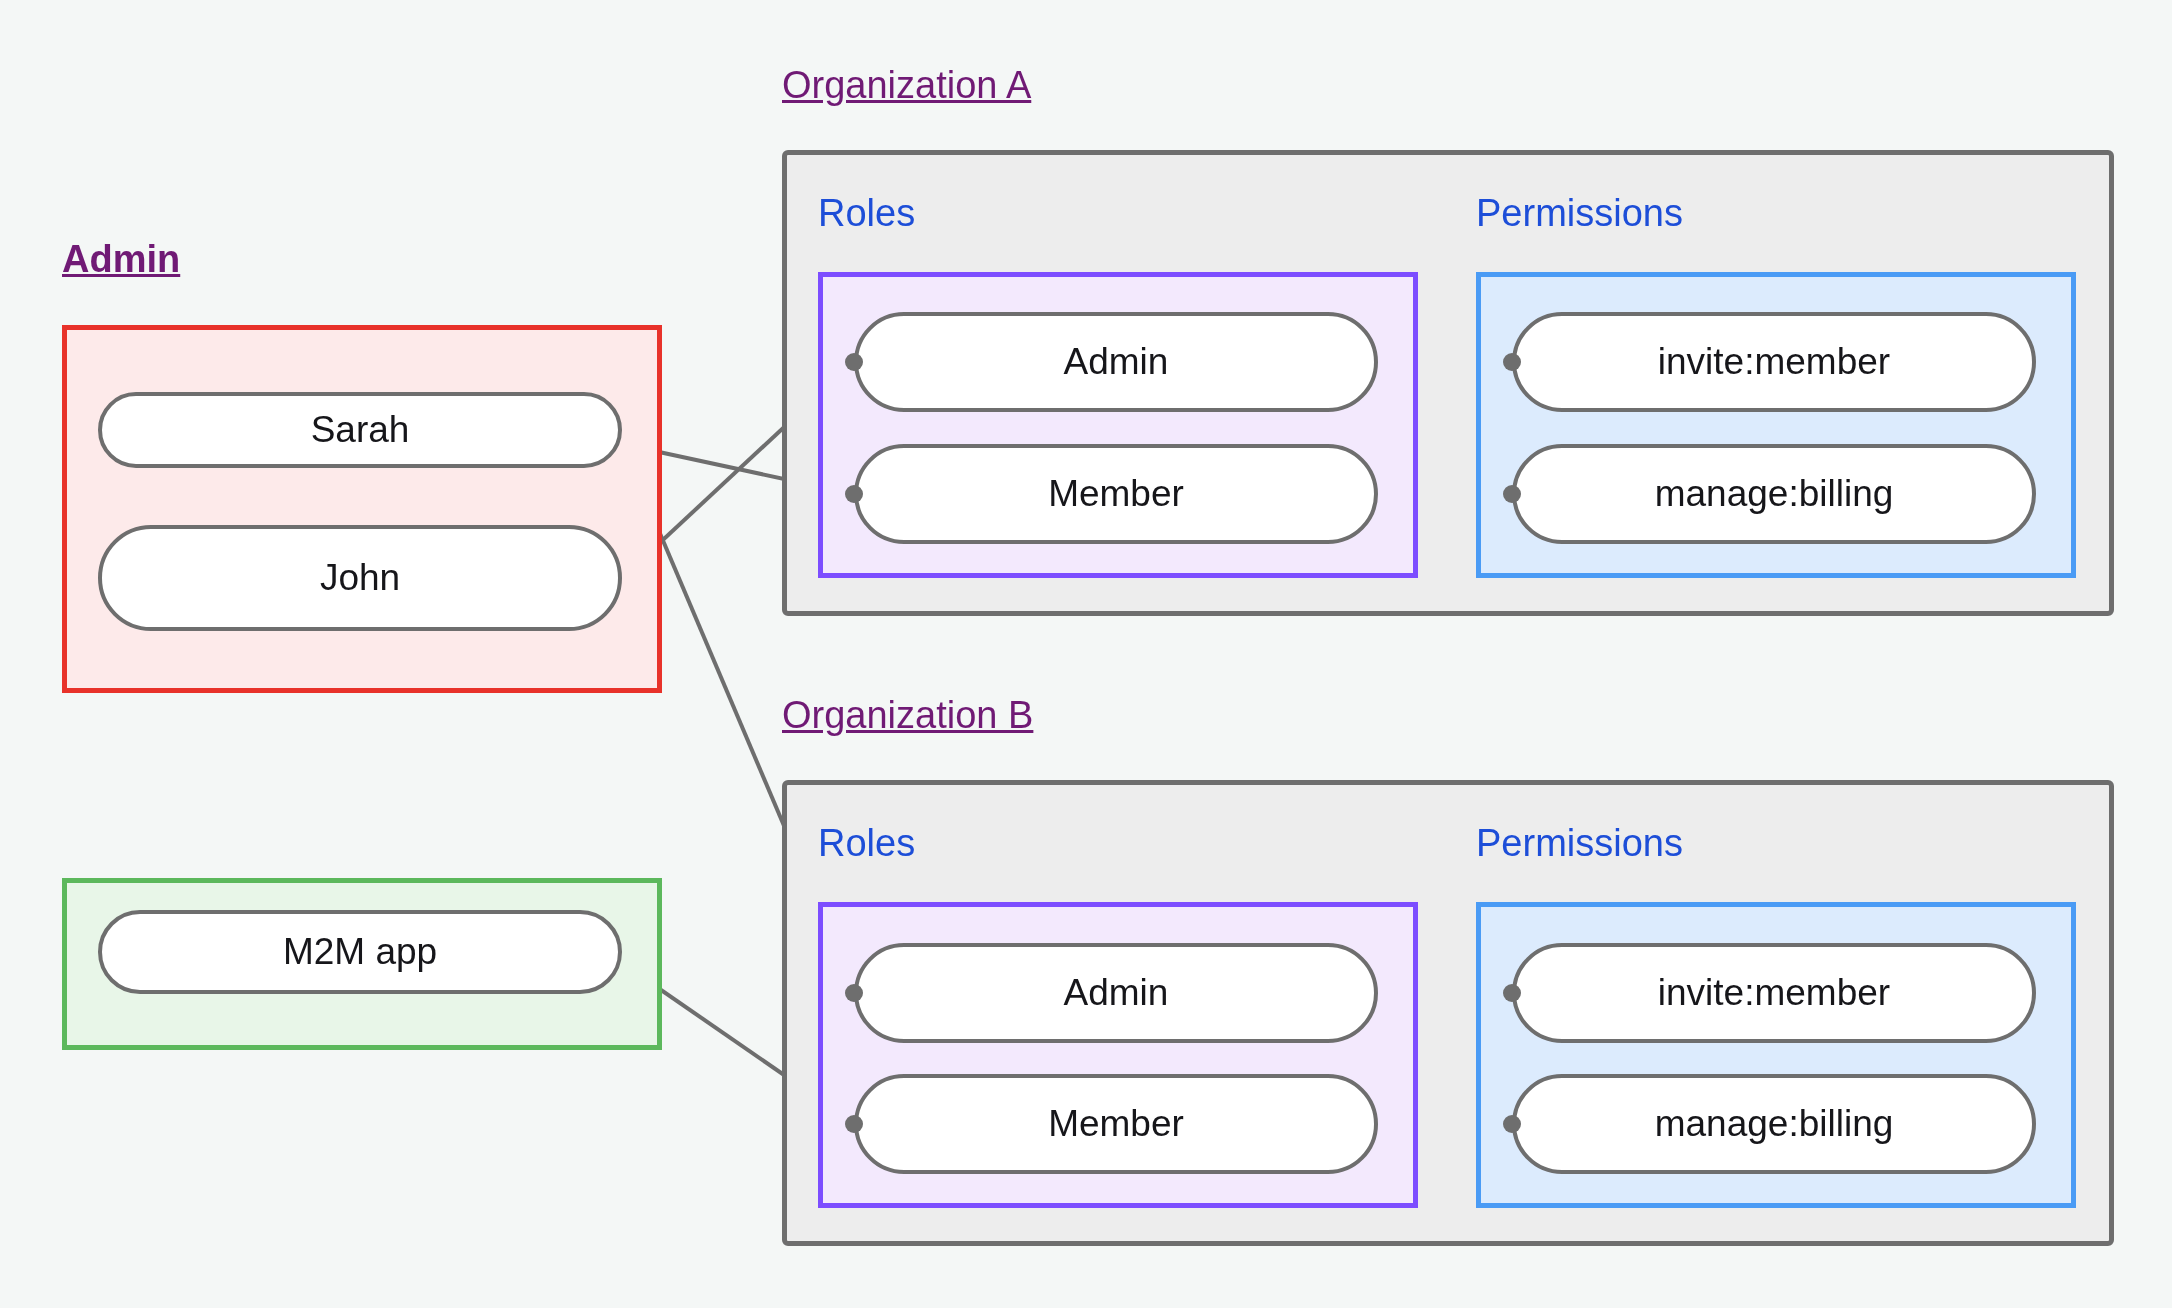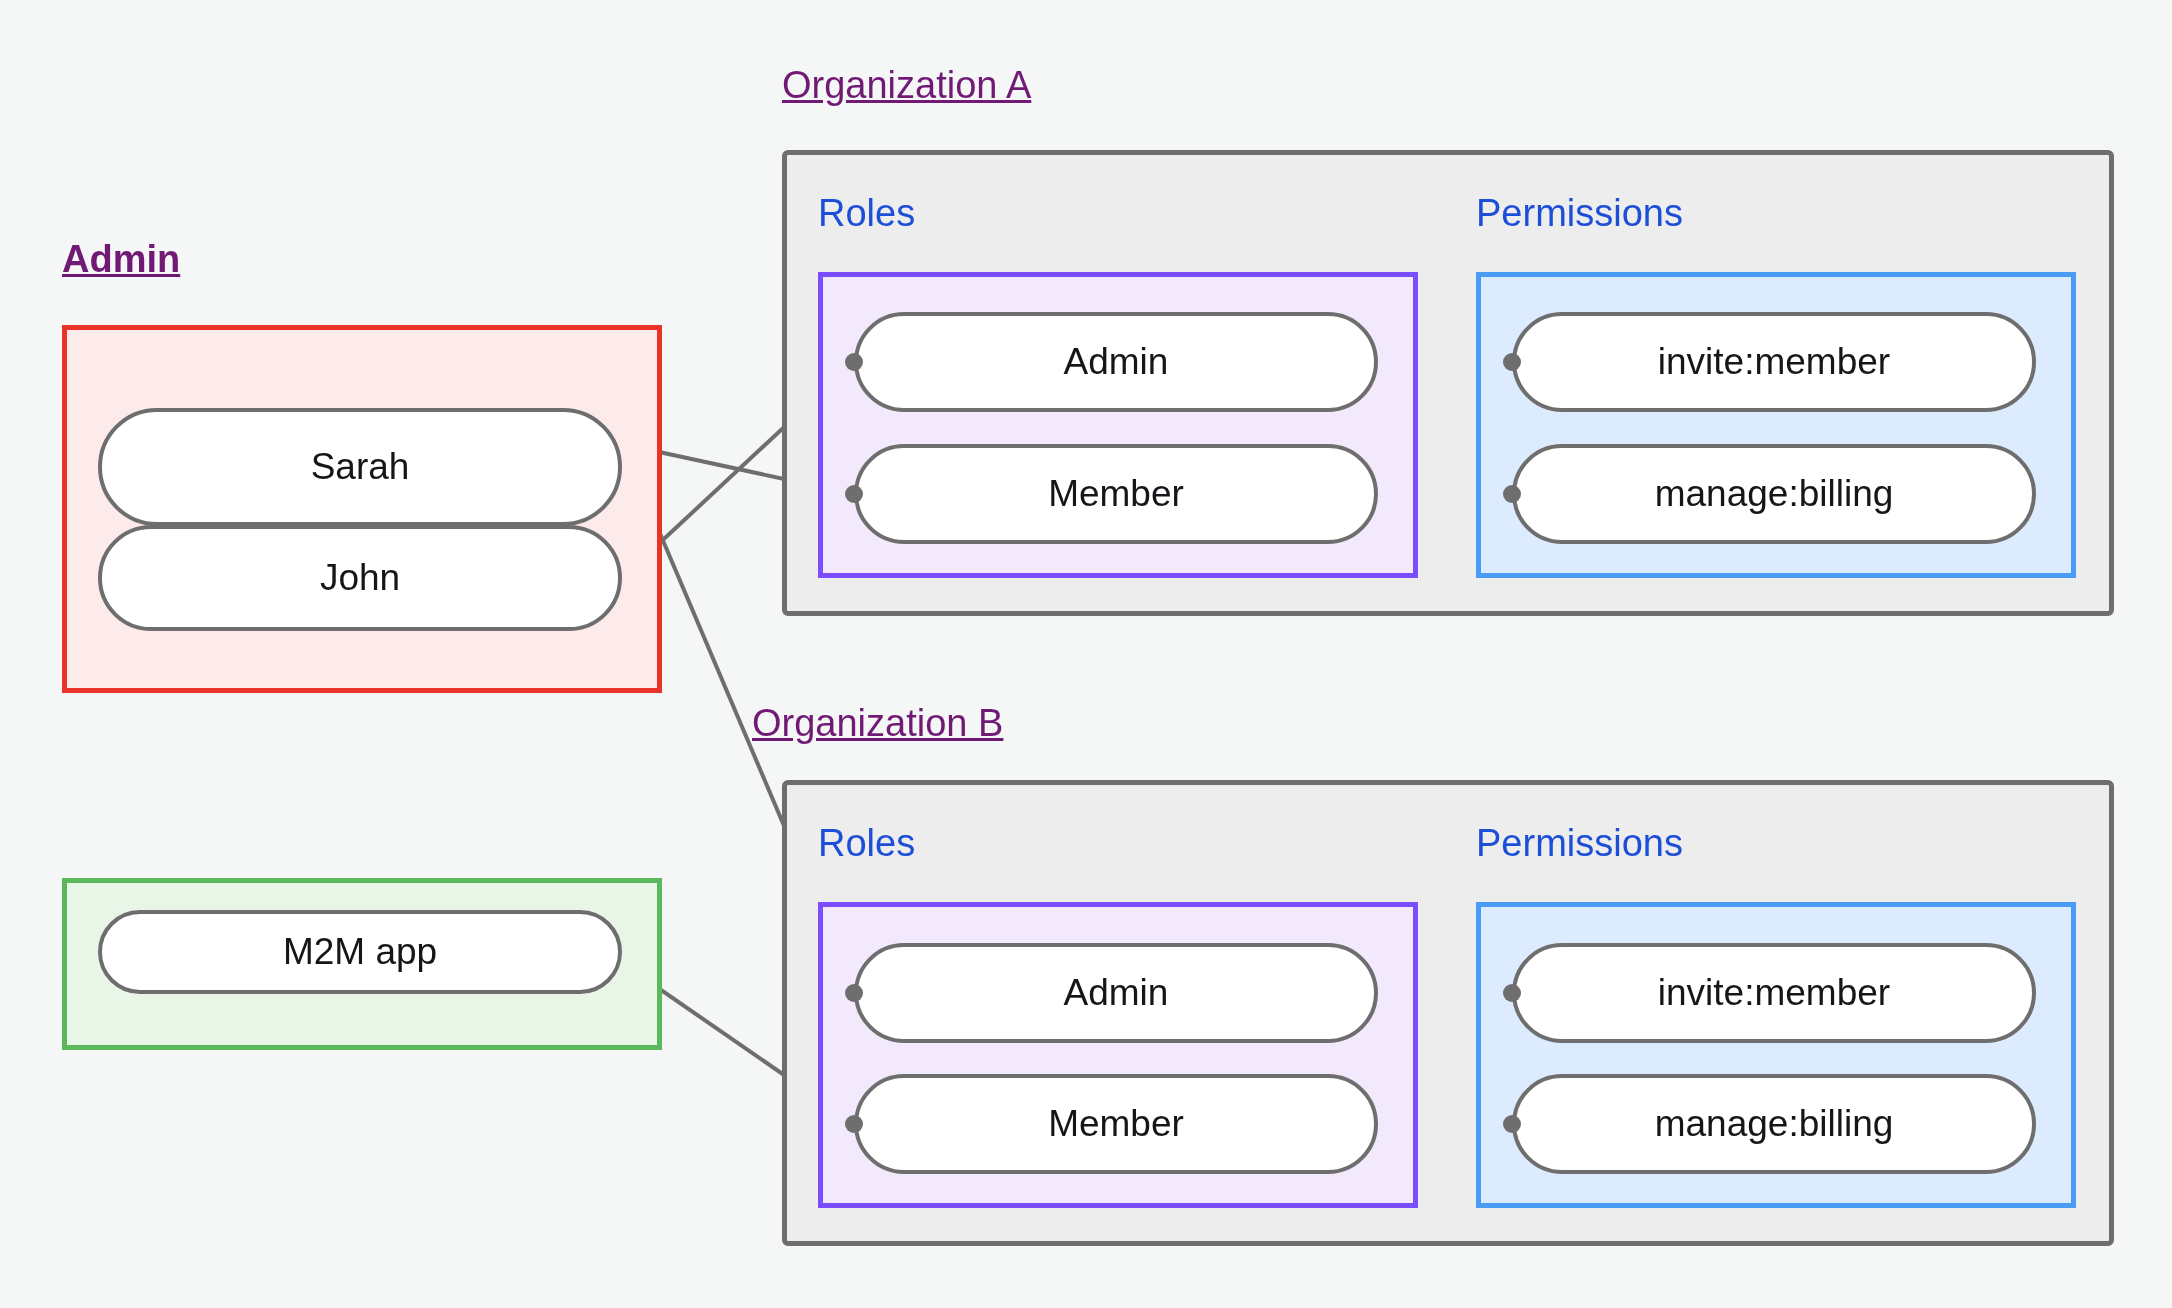--- a/index.html
+++ b/index.html
@@ -144,21 +144,21 @@
       <path d="M 1380 993 L 1512 1124"></path>
 
       <path d="M 1380 1124 L 1512 1124"></path>
     </g>
   </svg>
 
   <div class="caption bold" style="left:62px; top:238px;">Admin</div>
 
   <div class="group-box group-users" style="left:62px; top:325px; width:600px; height:368px;"></div>
 
-  <div class="pill" style="left:98px; top:408px; width:524px; height:118px;">Sarah</div>
+  <div class="pill" style="left:98px; top:392px; width:524px; height:76px;">Sarah</div>
 
   <div class="pill" style="left:98px; top:525px; width:524px; height:106px;">John</div>
 
 
   <div class="group-box group-m2m" style="left:62px; top:878px; width:600px; height:172px;"></div>
 
   <div class="pill" style="left:98px; top:910px; width:524px; height:84px;">M2M app</div>
 
   <div class="caption" style="left:782px; top:64px;">Organization A</div>
 
@@ -178,21 +178,21 @@
 
   <div class="pill" style="left:1512px; top:312px; width:524px; height:100px;">invite:member</div>
 
   <div class="pill" style="left:1512px; top:444px; width:524px; height:100px;">manage:billing</div>
 
   <div class="dot" style="left:845px; top:353px;"></div>
   <div class="dot" style="left:845px; top:485px;"></div>
   <div class="dot" style="left:1503px; top:353px;"></div>
   <div class="dot" style="left:1503px; top:485px;"></div>
 
-  <div class="caption" style="left:752px; top:694px;margin-top:8px;">Organization B</div>
+  <div class="caption" style="left:782px; top:694px;">Organization B</div>
 
   <div class="org-box" style="left:782px; top:780px; width:1332px; height:466px;"></div>
 
   <div class="sub-label" style="left:818px; top:822px;">Roles</div>
 
   <div class="sub-label" style="left:1476px; top:822px;">Permissions</div>
 
   <div class="roles-box" style="left:818px; top:902px; width:600px; height:306px;"></div>
 
   <div class="pill" style="left:854px; top:943px; width:524px; height:100px;">Admin</div>

